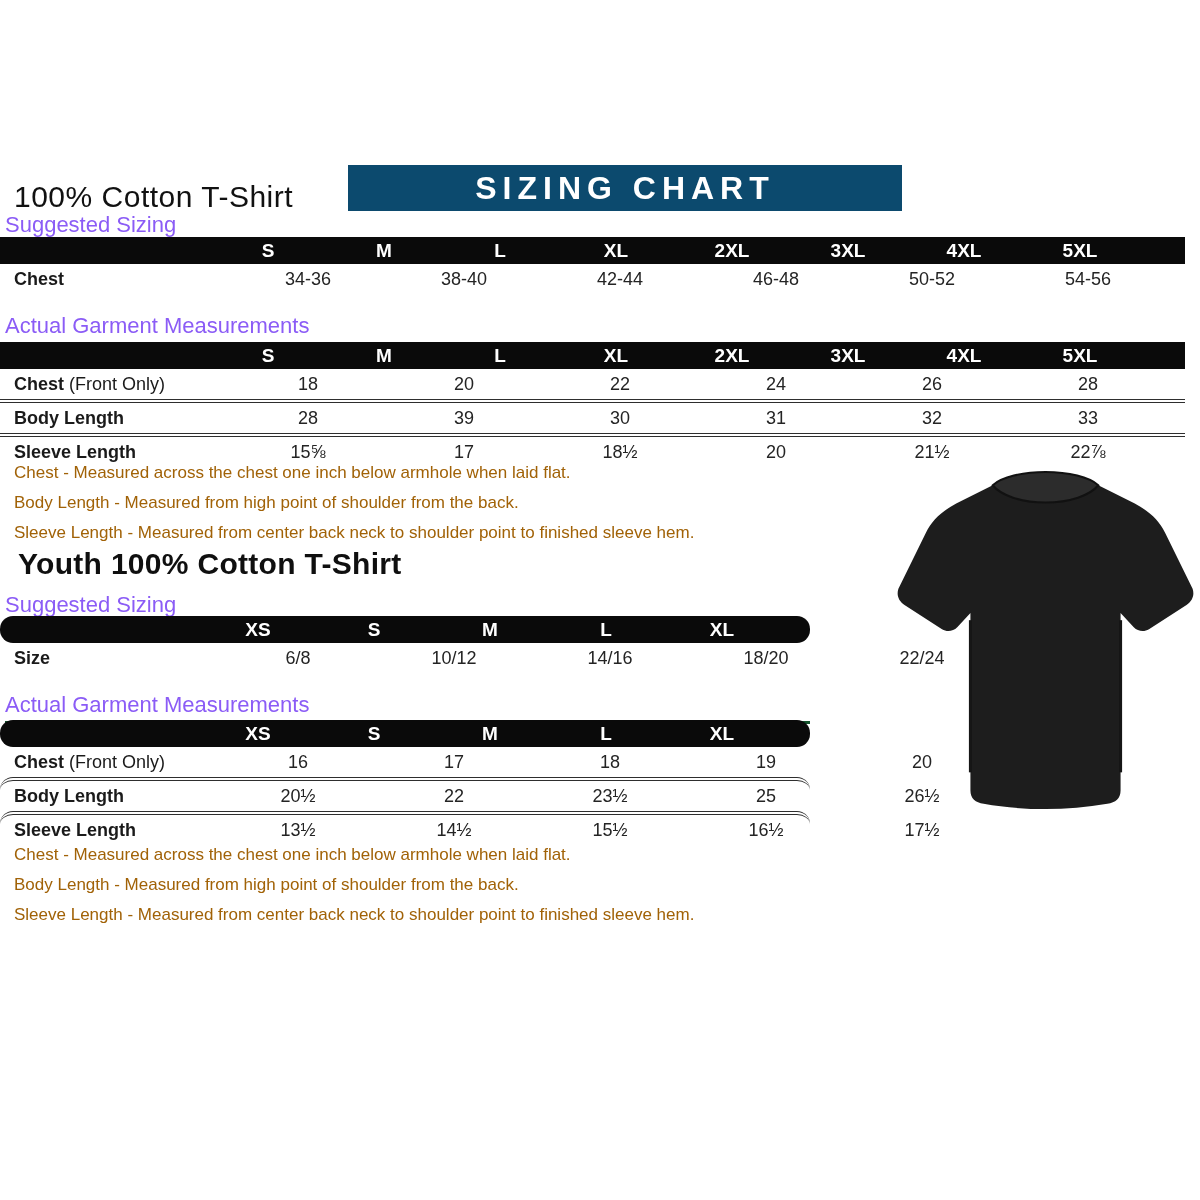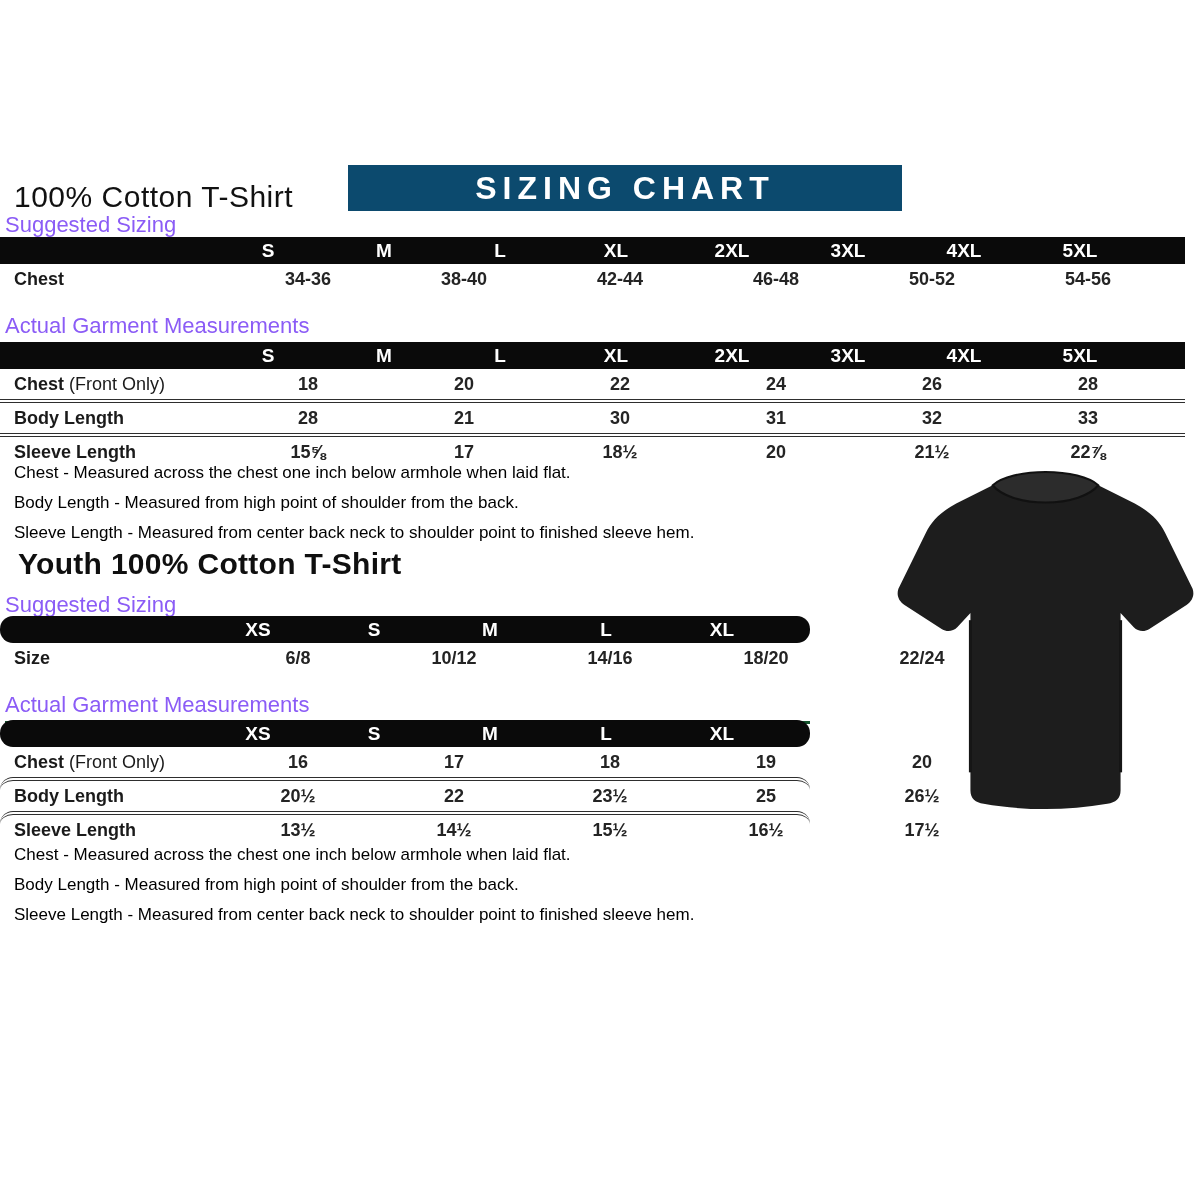--- a/index.html
+++ b/index.html
@@ -20,24 +20,24 @@
   .sec-label{font-size:22px;color:#8b5cf6;}
   .sec-label .ul{display:inline-block;border-bottom:2px solid #4a4a4a;padding:0 14px 2px 0;}
   .sec-label.fullline{border-bottom:3px solid #14532d;padding-bottom:3px;}
   .stable{position:absolute;}
   .t-head{display:grid;background:#0a0a0a;height:27px;align-items:center;}
   .t-hcell{color:#fff;font-weight:700;font-size:19px;text-align:center;}
   .t-row{display:grid;align-items:center;height:30px;gap:40px;}
   .t-row.sep{border-top:4px double #2e2e2e;}
   .t-label{font-size:18px;font-weight:700;padding-left:14px;color:#1a1a1a;white-space:nowrap;}
   .t-label .suffix{font-weight:400;}
-  .t-cell{font-size:18px;text-align:center;color:#242424;font-weight:bold;}
+  .t-cell{font-size:18px;text-align:center;color:#242424;}
   .adult-grid{grid-template-columns:210px repeat(8,116px) 1fr;}
   .youth-grid{grid-template-columns:200px repeat(5,116px) 1fr;border-radius:13px;}
-  .notes{line-height:30px;font-size:17px;color:#000000;}
+  .notes{line-height:30px;font-size:17px;color:#a16207;}
   .youth-title{left:18px;top:547px;font-size:30px;font-weight:700;color:#0f0f0f;letter-spacing:.3px;}
   .tshirt{left:893px;top:468px;}
 </style>
 </head>
 <body>
 
 <div class="abs page-title">100% Cotton T-Shirt</div>
 
 <div class="abs banner">
   <span>SIZING CHART</span>
@@ -95,21 +95,21 @@
       <div class="t-cell">22</div>
       <div class="t-cell">24</div>
       <div class="t-cell">26</div>
       <div class="t-cell">28</div>
       <div class="t-cell">30</div>
       <div class="t-cell">32</div>
     </div>
     <div class="t-row adult-grid sep">
       <div class="t-label"><span>Body Length</span></div>
       <div class="t-cell">28</div>
-      <div class="t-cell">21</div>
+      <div class="t-cell">39</div>
       <div class="t-cell">30</div>
       <div class="t-cell">31</div>
       <div class="t-cell">32</div>
       <div class="t-cell">33</div>
       <div class="t-cell">34</div>
       <div class="t-cell">35</div>
     </div>
     <div class="t-row adult-grid sep">
       <div class="t-label"><span>Sleeve Length</span></div>
       <div class="t-cell">15⅝</div>

